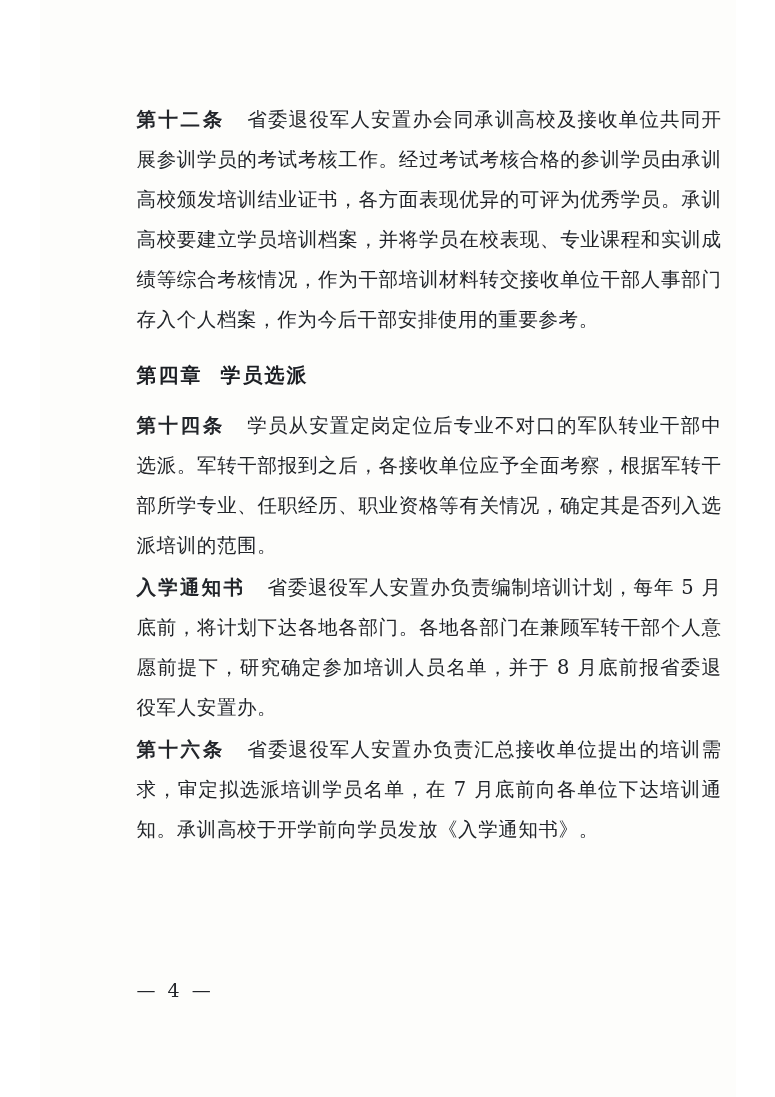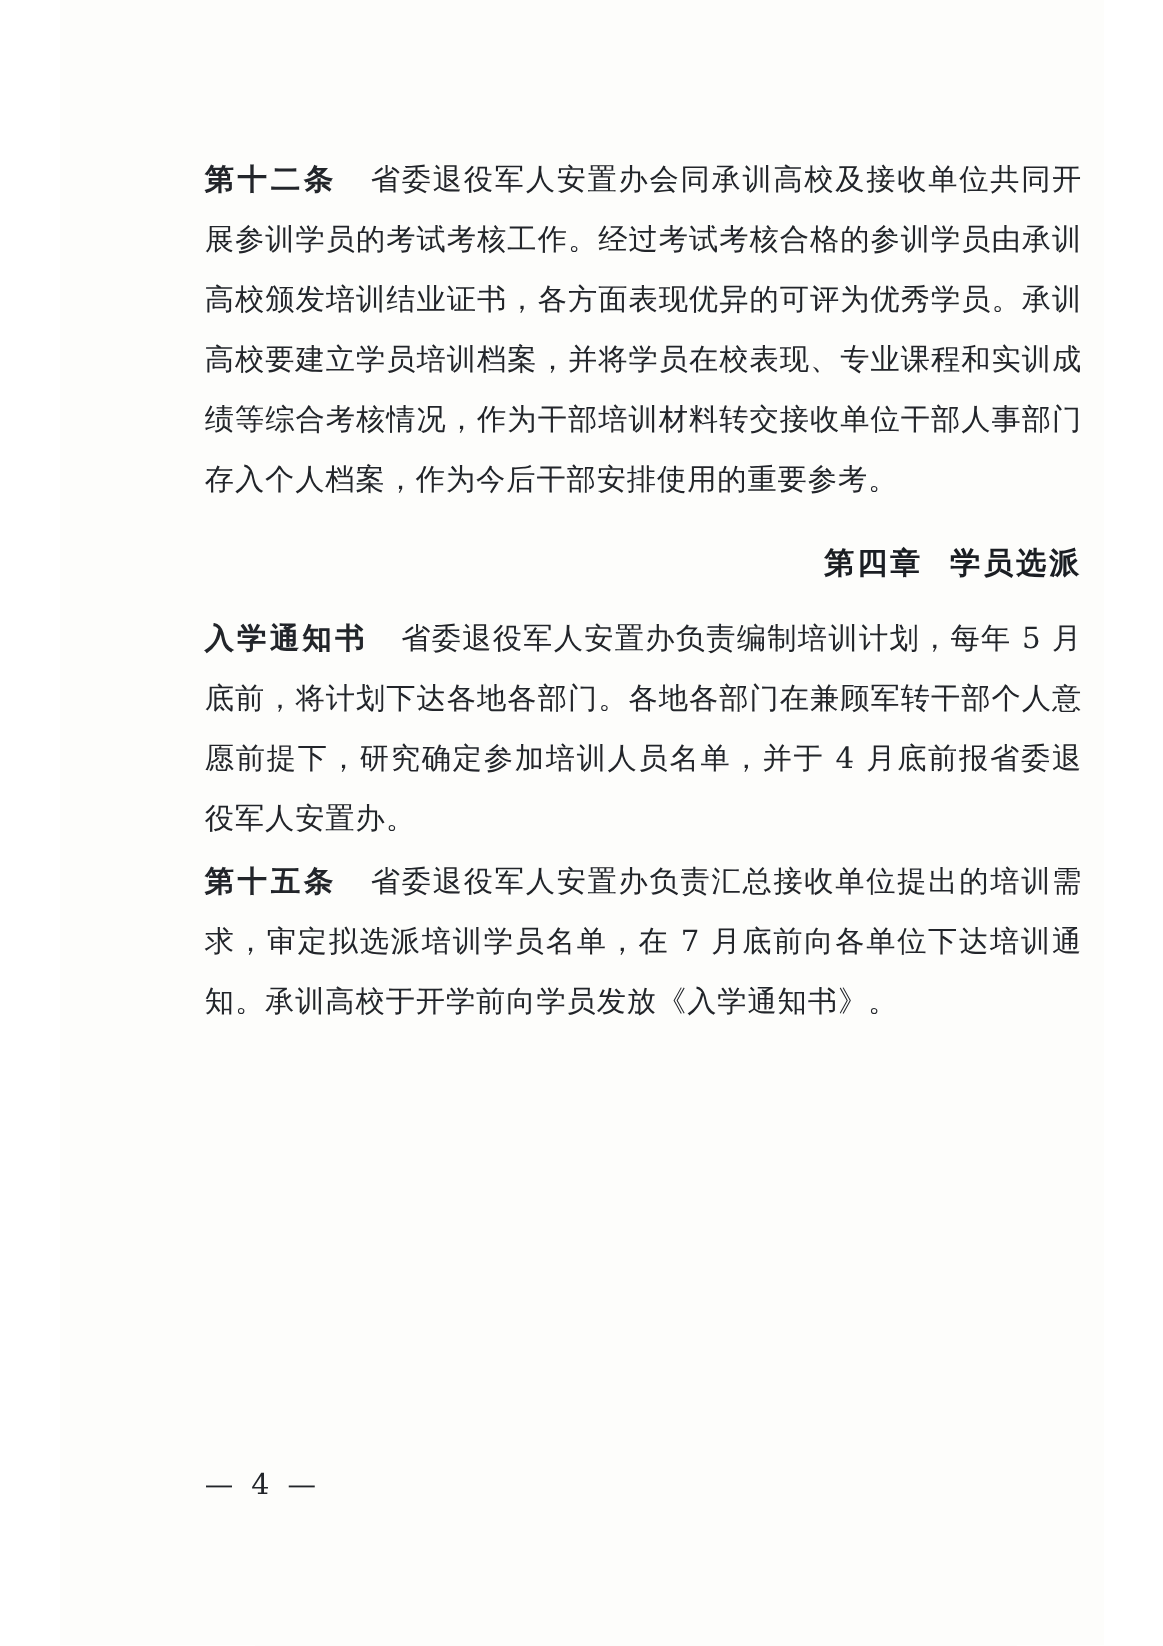--- a/index.html
+++ b/index.html
@@ -38,21 +38,21 @@
   }
   p.para .gap {
     display: inline-block;
     width: 22px;
   }
   .chapter-heading {
     margin: 14px 0 10px 0;
     font-size: 20px;
     line-height: 42px;
     font-weight: bold;
-    text-align: right;
+    text-align: left;
     letter-spacing: 2px;
     color: #1b1e23;
   }
   .chapter-heading .sep {
     display: inline-block;
     width: 18px;
   }
   .footer {
     position: absolute;
     left: 97px;
@@ -75,27 +75,30 @@
 
     <p class="para">
       <span class="lead">第十二条</span><span class="gap"></span><span>省委退役军人安置办会同承训高校及接收单位共同开展参训学员的考试考核工作。经过考试考核合格的参训学员由承训高校颁发培训结业证书，各方面表现优异的可评为优秀学员。承训高校要建立学员培训档案，并将学员在校表现、专业课程和实训成绩等综合考核情况，作为干部培训材料转交接收单位干部人事部门存入个人档案，作为今后干部安排使用的重要参考。</span>
     </p>
 
 
     <h2 class="chapter-heading">
       <span>第四章</span><span class="sep"></span><span>学员选派</span>
     </h2>
 
-
     <p class="para">
-      <span class="lead">入学通知书</span><span class="gap"></span><span>省委退役军人安置办负责编制培训计划，每年 5 月底前，将计划下达各地各部门。各地各部门在兼顾军转干部个人意愿前提下，研究确定参加培训人员名单，并于 4 月底前报省委退役军人安置办。</span>
+      <span class="lead">第十四条</span><span class="gap"></span><span>学员从安置定岗定位后专业不对口的军队转业干部中选派。军转干部报到之后，各接收单位应予全面考察，根据军转干部所学专业、任职经历、职业资格等有关情况，确定其是否列入选派培训的范围。</span>
     </p>
 
     <p class="para">
-      <span class="lead">第十五条</span><span class="gap"></span><span>省委退役军人安置办负责汇总接收单位提出的培训需求，审定拟选派培训学员名单，在 7 月底前向各单位下达培训通知。承训高校于开学前向学员发放《入学通知书》。</span>
+      <span class="lead">入学通知书</span><span class="gap"></span><span>省委退役军人安置办负责编制培训计划，每年 5 月底前，将计划下达各地各部门。各地各部门在兼顾军转干部个人意愿前提下，研究确定参加培训人员名单，并于 8 月底前报省委退役军人安置办。</span>
+    </p>
+
+    <p class="para">
+      <span class="lead">第十六条</span><span class="gap"></span><span>省委退役军人安置办负责汇总接收单位提出的培训需求，审定拟选派培训学员名单，在 7 月底前向各单位下达培训通知。承训高校于开学前向学员发放《入学通知书》。</span>
     </p>
 
   </div>
 
   <div class="footer">
     <span class="pagenum">— 4 —</span>
   </div>
 </div>
 
 </body></html>

